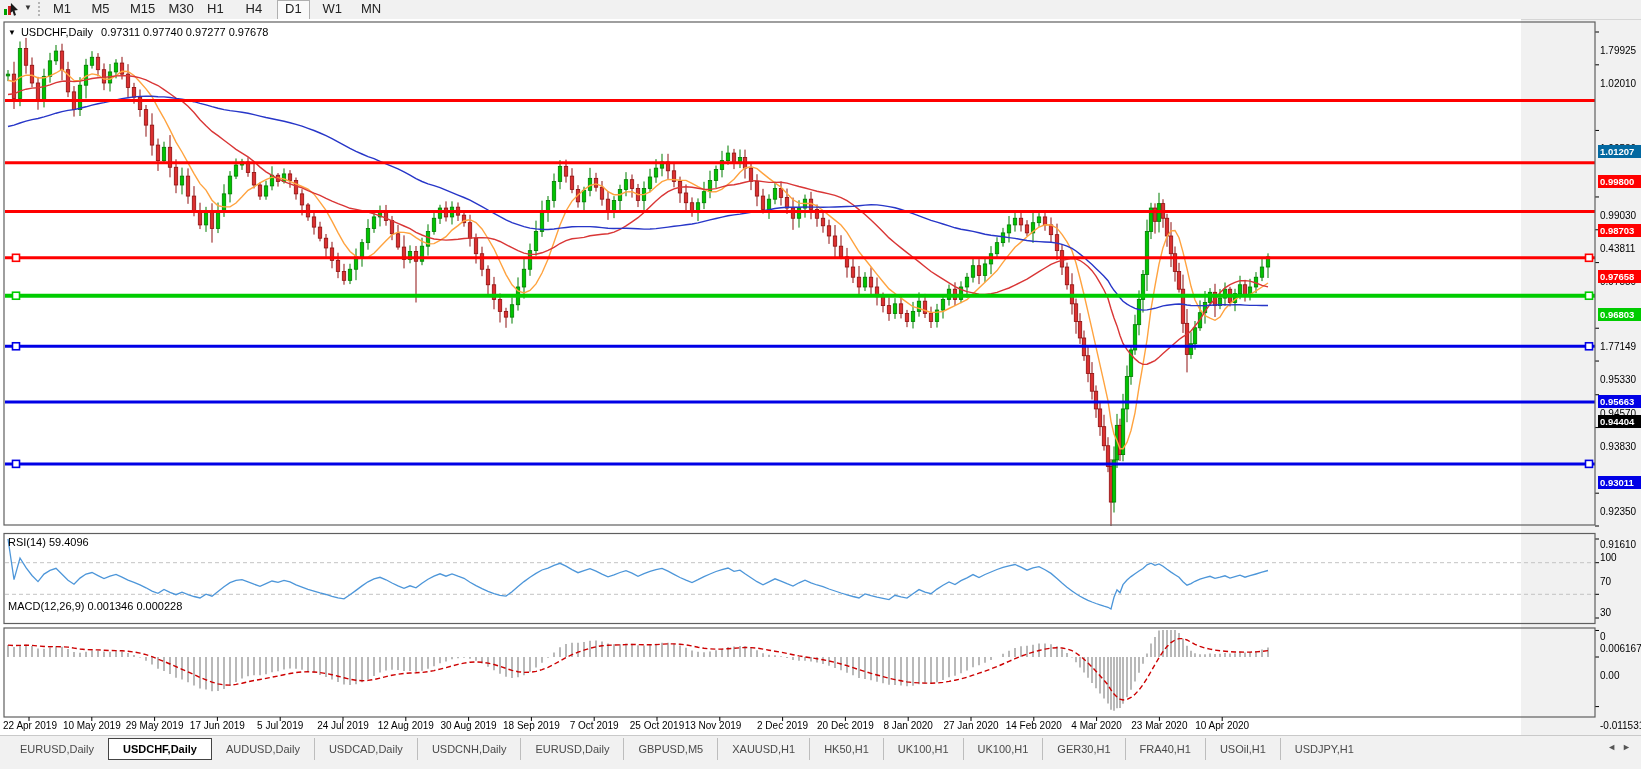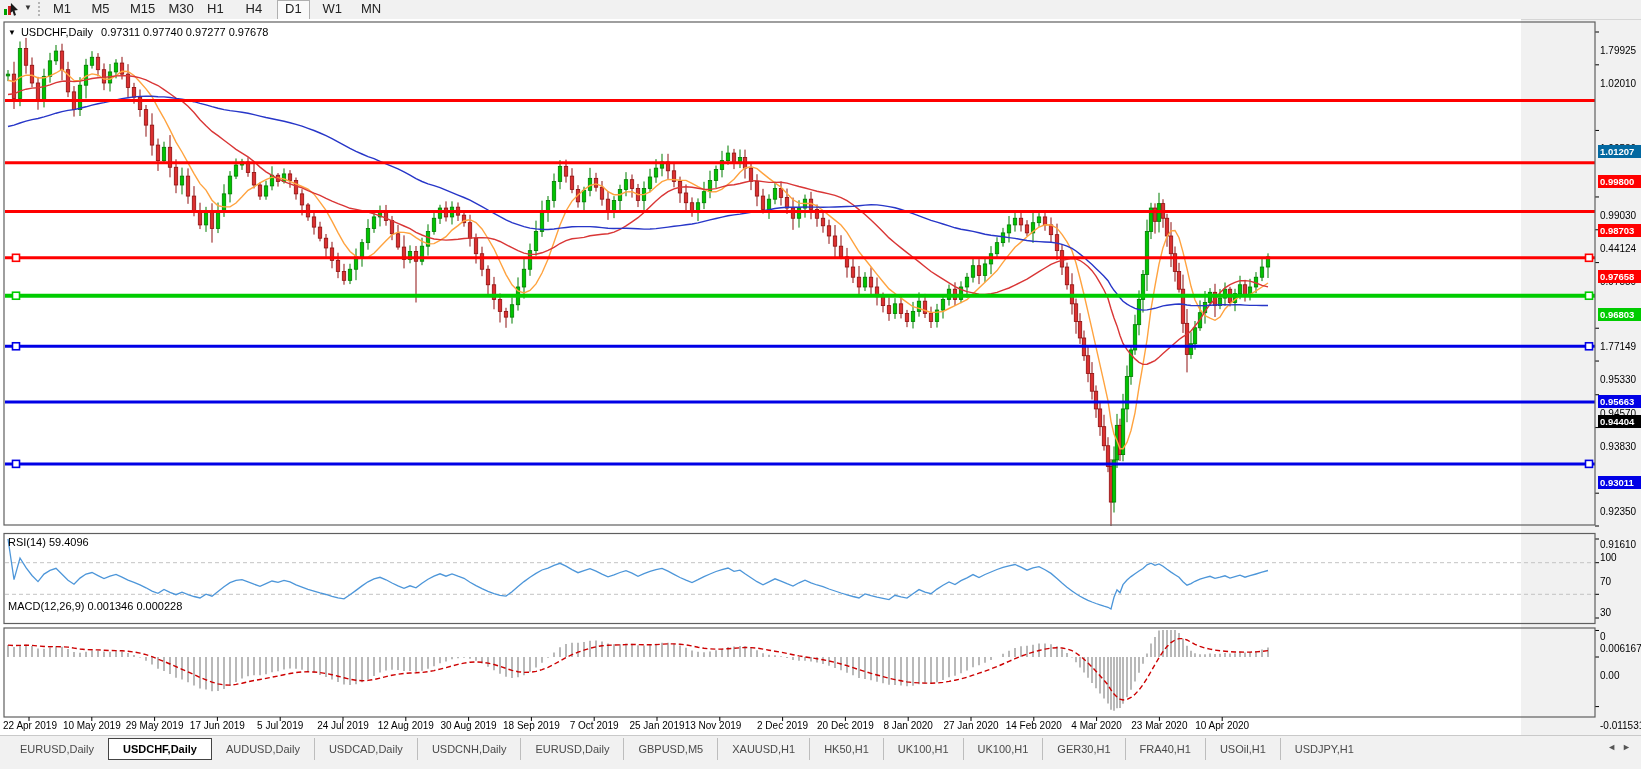--- a/index.html
+++ b/index.html
@@ -819,21 +819,21 @@
         <div class="line-label" style="top: 204.964px; background: rgb(255, 0, 0);">0.98703</div>
         <div class="line-label" style="top: 251.305px; background: rgb(255, 0, 0);">0.97658</div>
         <div class="line-label" style="top: 289.22px; background: rgb(0, 204, 0);">0.96803</div>
         <div class="line-label" style="top: 339.773px; background: rgb(0, 0, 230); margin-top: 36px;">0.95663</div>
         <div class="line-label" style="top: 395.603px; background: #000000;">0.94404</div>
         <div class="line-label" style="top: 457.376px; background: rgb(0, 0, 230);">0.93011</div>
         <div class="axis-label" style="top: 26px;">1.79925</div>
         <div class="axis-label" style="top: 58.8153px;">1.02010</div>
         <div class="axis-label" style="top: 124.446px;">1.00530</div>
         <div class="axis-label" style="top: 190.963px;">0.99030</div>
-        <div class="axis-label" style="top: 223.779px;">0.44124</div>
+        <div class="axis-label" style="top: 223.779px;">0.43811</div>
         <div class="axis-label" style="top: 256.594px;">0.97550</div>
         <div class="axis-label" style="top: 322.225px;">1.77149</div>
         <div class="axis-label" style="top: 355.04px;">0.95330</div>
         <div class="axis-label" style="top: 388.742px;">0.94570</div>
         <div class="axis-label" style="top: 421.557px;">0.93830</div>
         <div class="axis-label" style="top: 487.188px;">0.92350</div>
         <div class="axis-label" style="top: 520.003px;">0.91610</div>
         <div class="axis-label" style="top: 533px;">100</div>
         <div class="axis-label" style="top: 556.7px;">70</div>
         <div class="axis-label" style="top: 588.3px;">30</div>
@@ -844,21 +844,21 @@
         <div class="date-label" style="left: 30px;">22 Apr 2019</div>
         <div class="date-label" style="left: 91.8px;">10 May 2019</div>
         <div class="date-label" style="left: 154.6px;">29 May 2019</div>
         <div class="date-label" style="left: 217.4px;">17 Jun 2019</div>
         <div class="date-label" style="left: 280.2px;">5 Jul 2019</div>
         <div class="date-label" style="left: 343px;">24 Jul 2019</div>
         <div class="date-label" style="left: 405.8px;">12 Aug 2019</div>
         <div class="date-label" style="left: 468.6px;">30 Aug 2019</div>
         <div class="date-label" style="left: 531.4px;">18 Sep 2019</div>
         <div class="date-label" style="left: 594.2px;">7 Oct 2019</div>
-        <div class="date-label" style="left: 657px;">25 Jan 2019</div>
+        <div class="date-label" style="left: 657px;">25 Oct 2019</div>
         <div class="date-label" style="left: 713px;">13 Nov 2019</div>
         <div class="date-label" style="left: 782.6px;">2 Dec 2019</div>
         <div class="date-label" style="left: 845.4px;">20 Dec 2019</div>
         <div class="date-label" style="left: 908.2px;">8 Jan 2020</div>
         <div class="date-label" style="left: 971px;">27 Jan 2020</div>
         <div class="date-label" style="left: 1033.8px;">14 Feb 2020</div>
         <div class="date-label" style="left: 1096.6px;">4 Mar 2020</div>
         <div class="date-label" style="left: 1159.4px;">23 Mar 2020</div>
         <div class="date-label" style="left: 1222.2px;">10 Apr 2020</div>
       </div>

